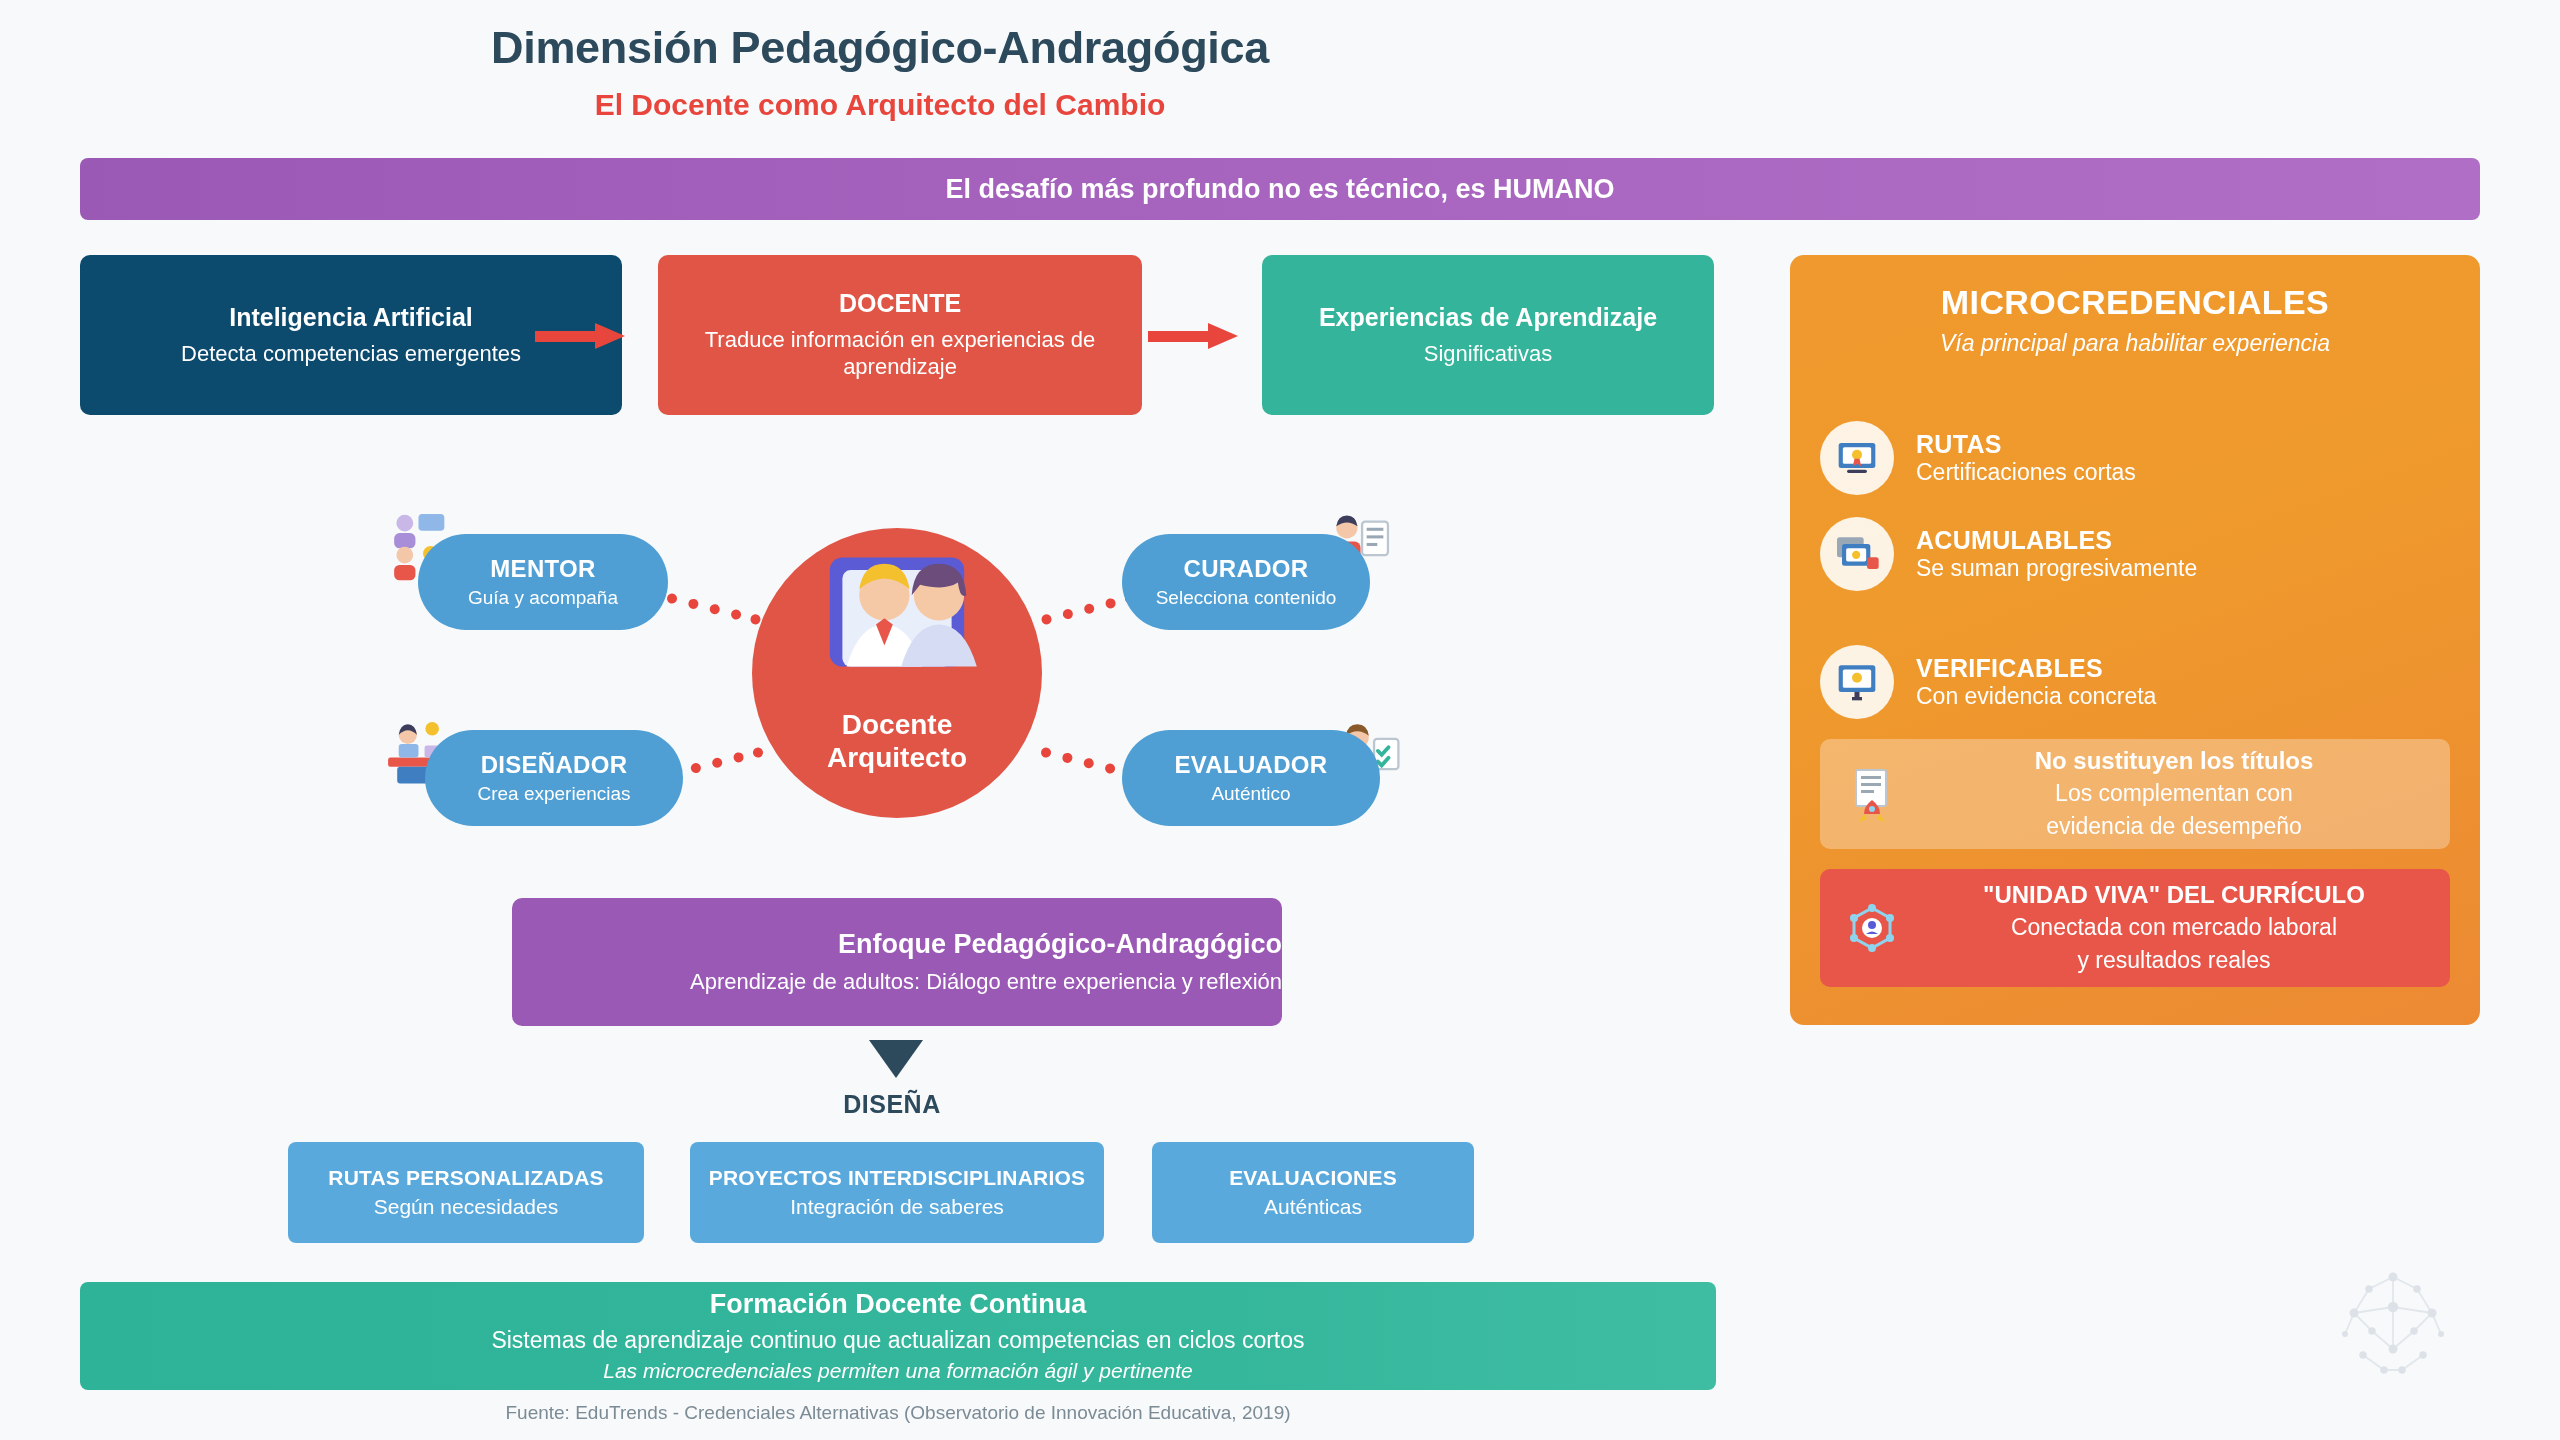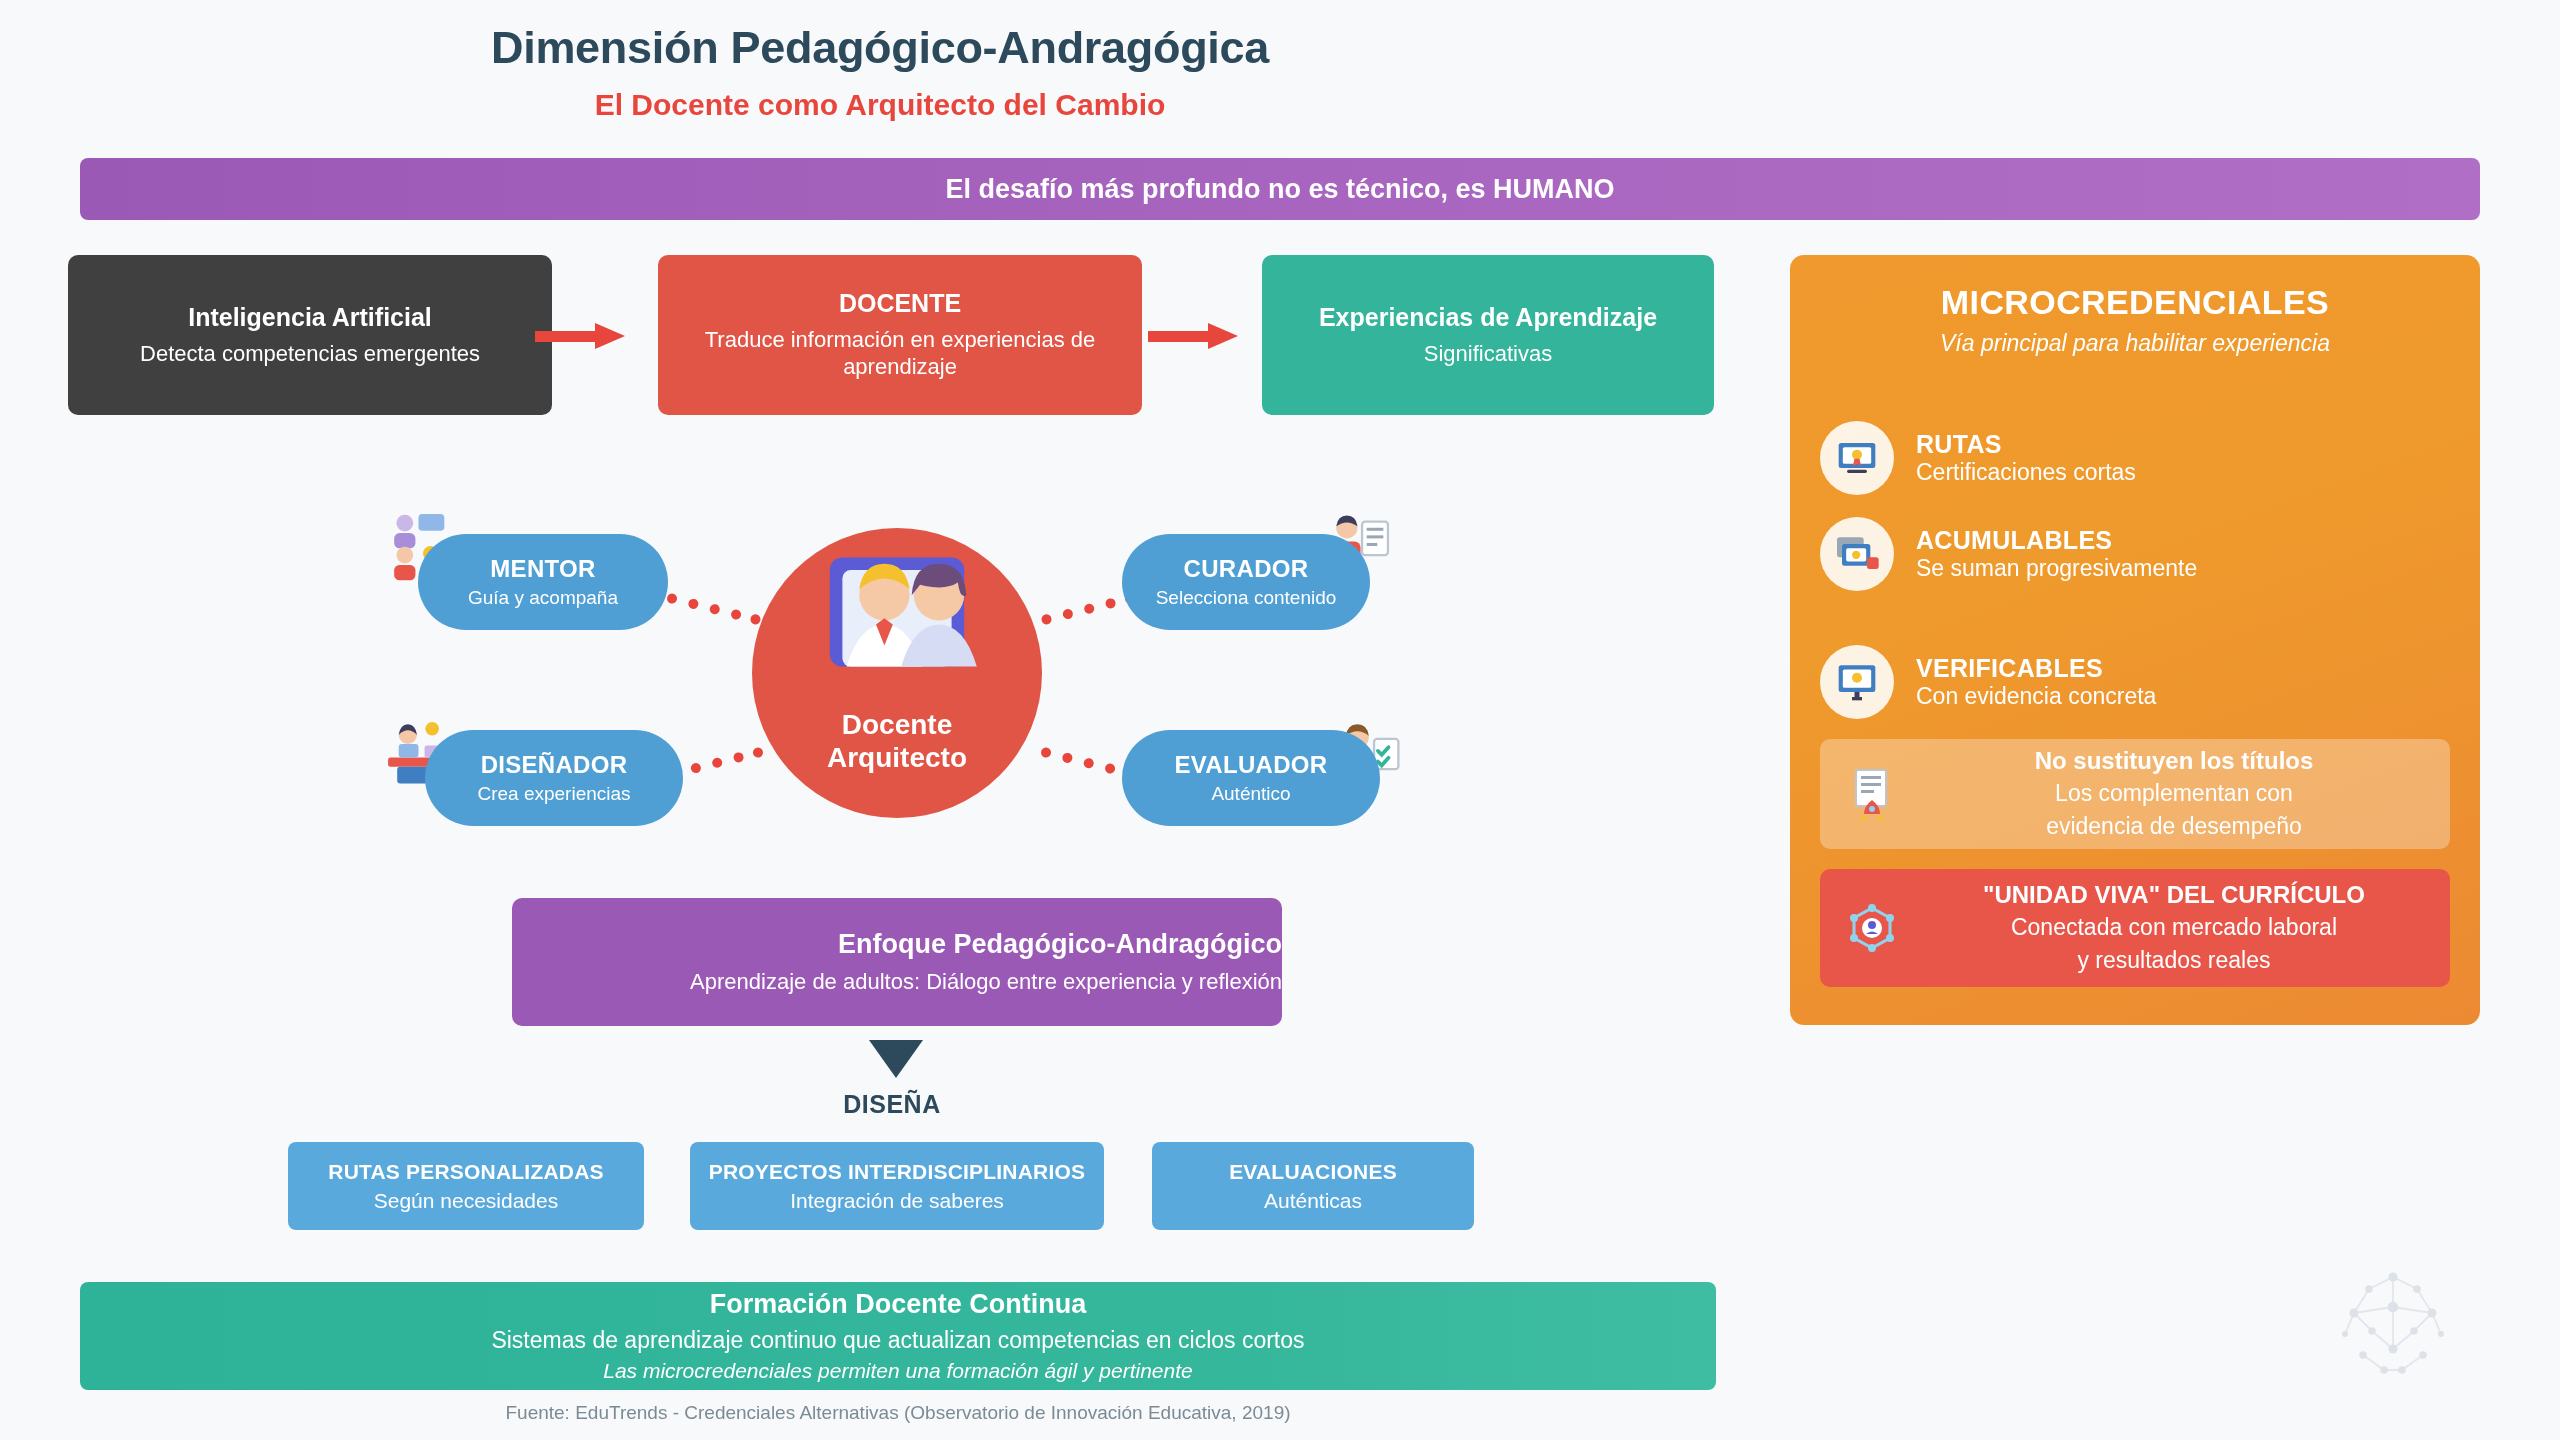--- a/index.html
+++ b/index.html
@@ -36,21 +36,21 @@
 
   
   .flow-box {
     position: absolute; border-radius: 10px;
     display: flex; flex-direction: column; align-items: center; justify-content: center;
     color: #fff; text-align: center; padding: 10px 14px;
   }
   .flow-box .fb-title { font-size: 25px; font-weight: bold; line-height: 1.18; }
   .flow-box .fb-desc  { font-size: 22px; font-weight: normal; line-height: 1.25; margin-top: 7px; }
 
-  #flow-ai     { left: 68px;  top: 255px; width: 484px; height: 160px; background: #404040; }
+  #flow-ai     { left: 80px;  top: 255px; width: 542px; height: 160px; background: #0c4a6e; }
   #flow-doc    { left: 658px; top: 255px; width: 484px; height: 160px; background: #e05545; }
   #flow-exp    { left: 1262px;top: 255px; width: 452px; height: 160px; background: #34b49a; }
 
   .arrow {
     position: absolute; top: 323px; width: 96px; height: 26px;
   }
   #arrow-1 { left: 535px; }
   #arrow-2 { left: 1148px; }
   .arrow .shaft {
     position: absolute; left: 0; top: 8px; width: 64px; height: 11px; background: #e8453c;
@@ -128,21 +128,21 @@
     border-right: 27px solid transparent;
     border-top: 38px solid #2d4a5c;
   }
   #disena-label {
     position: absolute; left: 762px; top: 1090px; width: 260px; text-align: center;
     font-size: 25px; font-weight: bold; color: #2d4a5c; letter-spacing: .5px;
   }
 
   
   .out-box {
-    position: absolute; top: 1142px; height: 88px; border-radius: 8px;
+    position: absolute; top: 1142px; height: 101px; border-radius: 8px;
     background: #5aa9dc;
     display: flex; flex-direction: column; align-items: center; justify-content: center;
     color: #fff; text-align: center; padding: 0 10px;
   }
   .out-box .o-title { font-size: 21px; font-weight: bold; letter-spacing: .2px; }
   .out-box .o-desc  { font-size: 21px; margin-top: 5px; }
   #out-1 { left: 288px; width: 356px; }
   #out-2 { left: 690px; width: 414px; }
   #out-3 { left: 1152px;width: 322px; }
 

